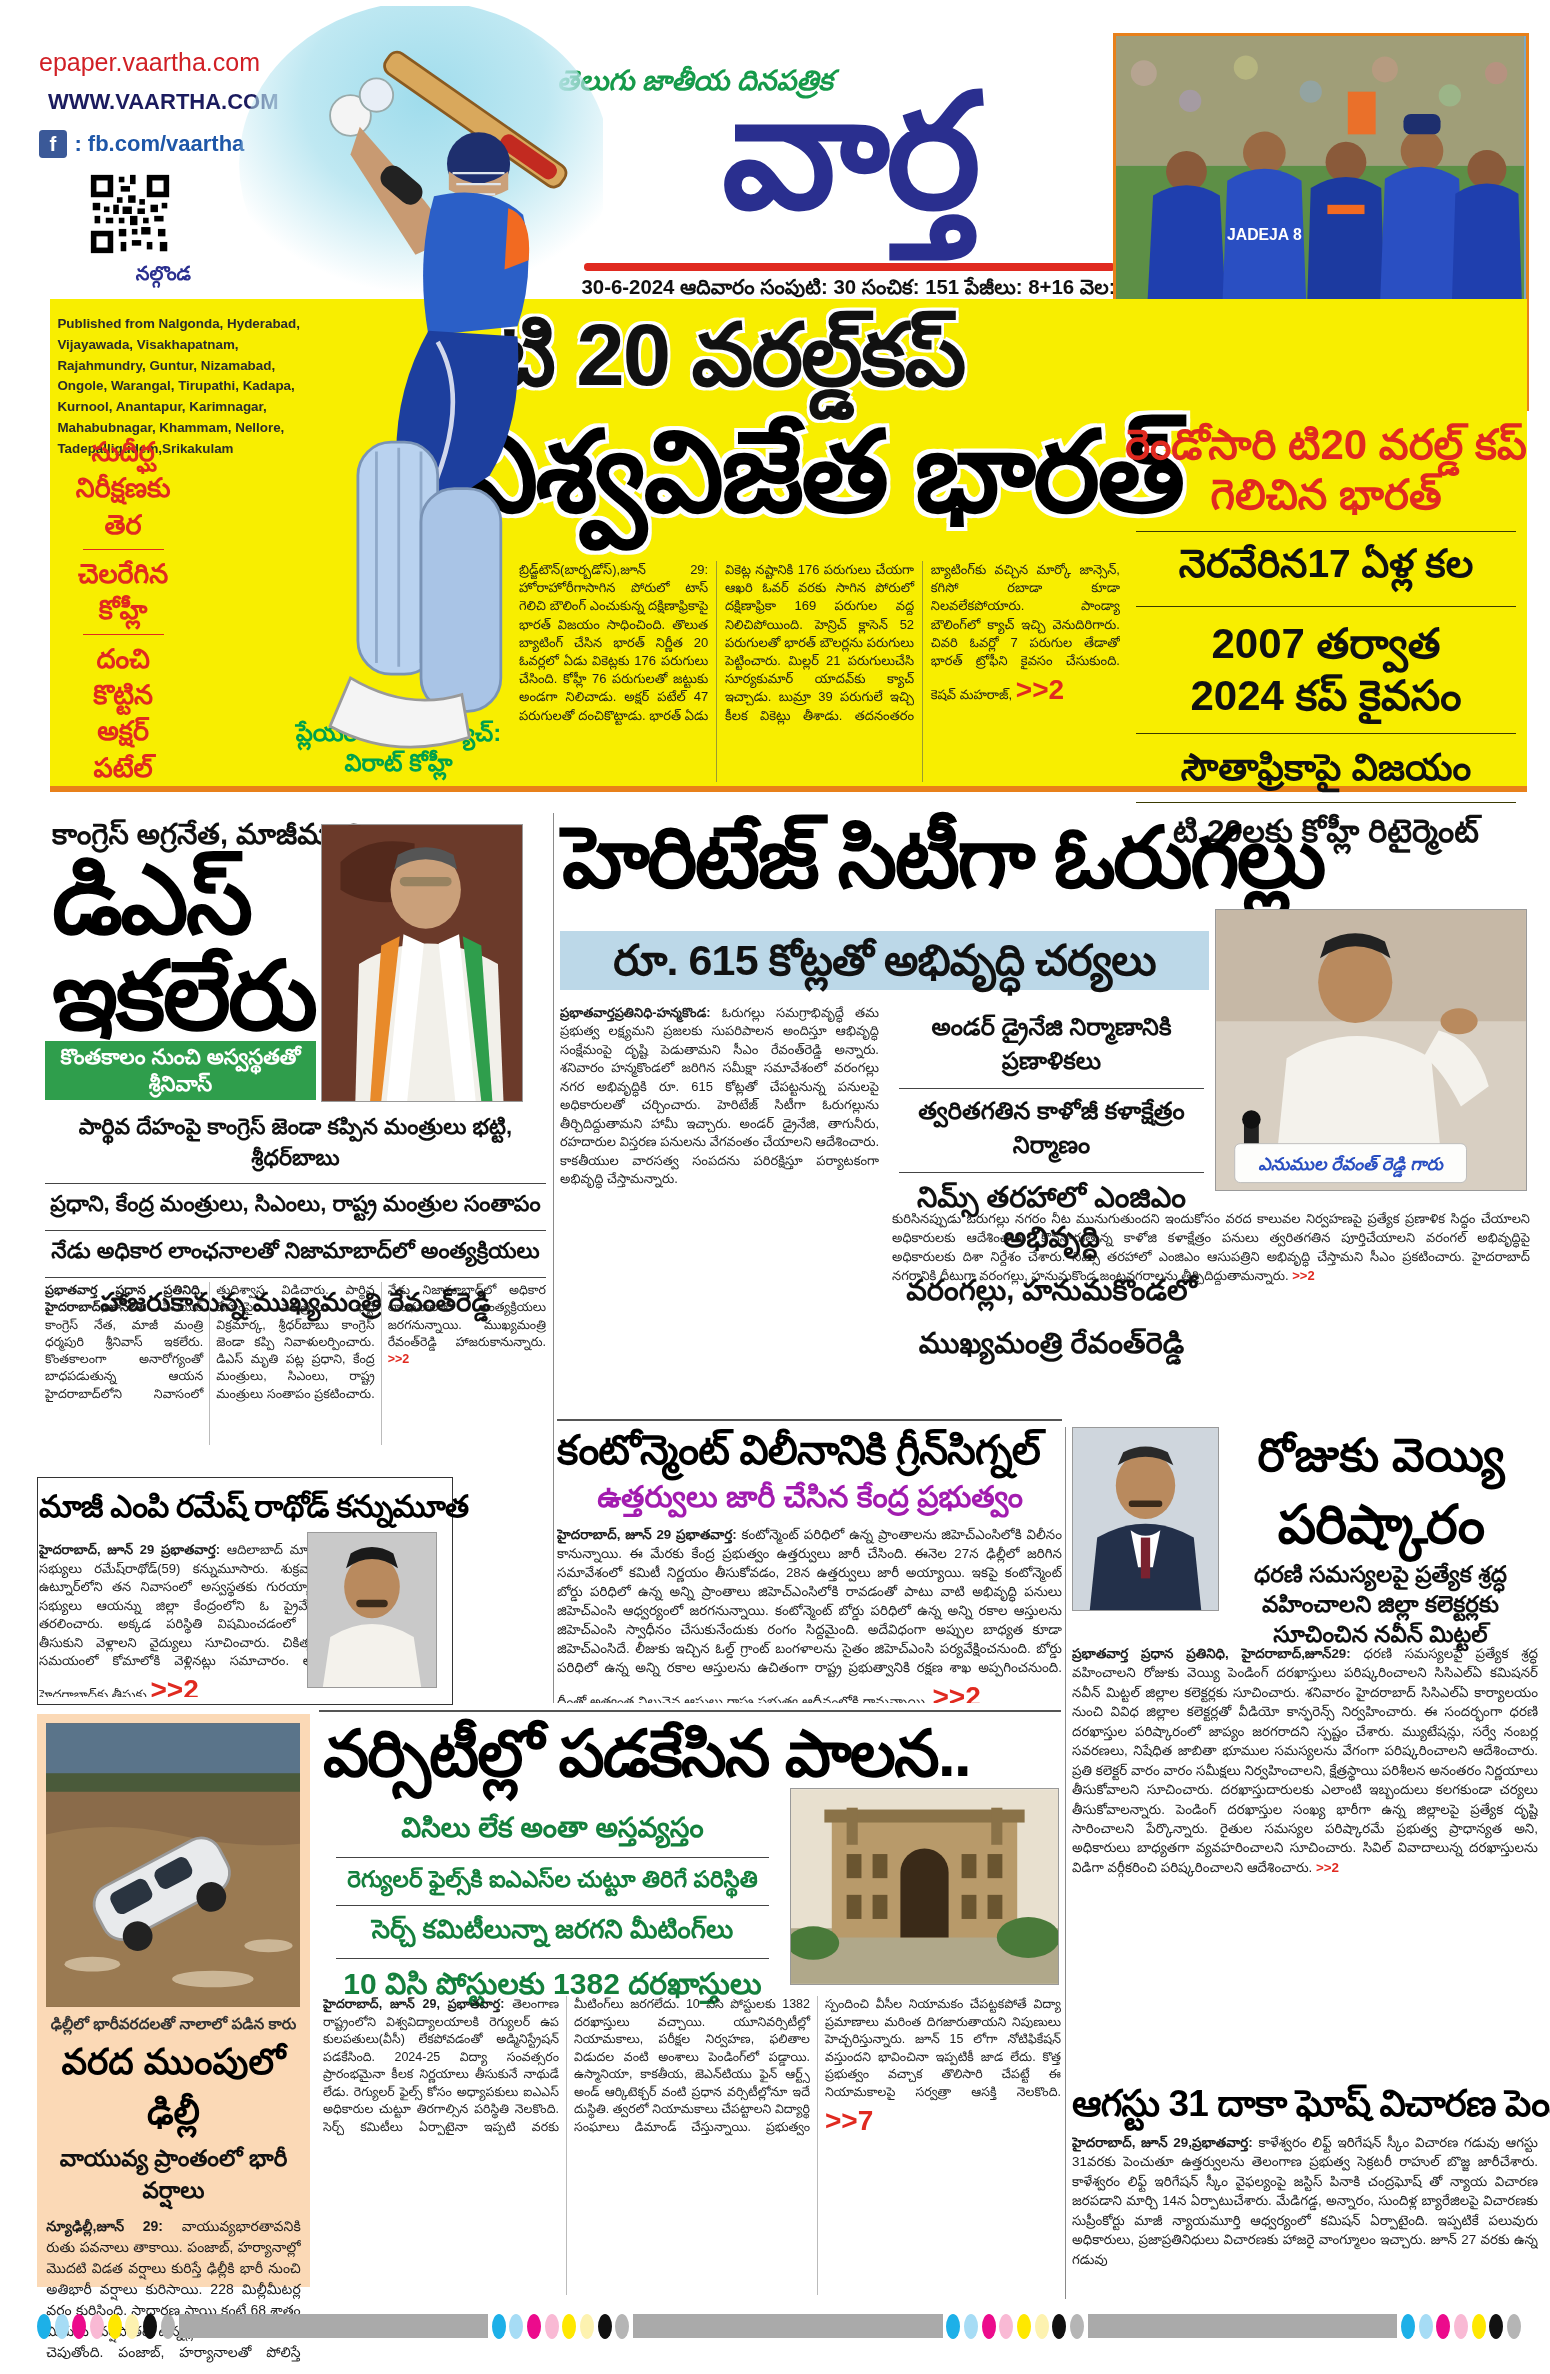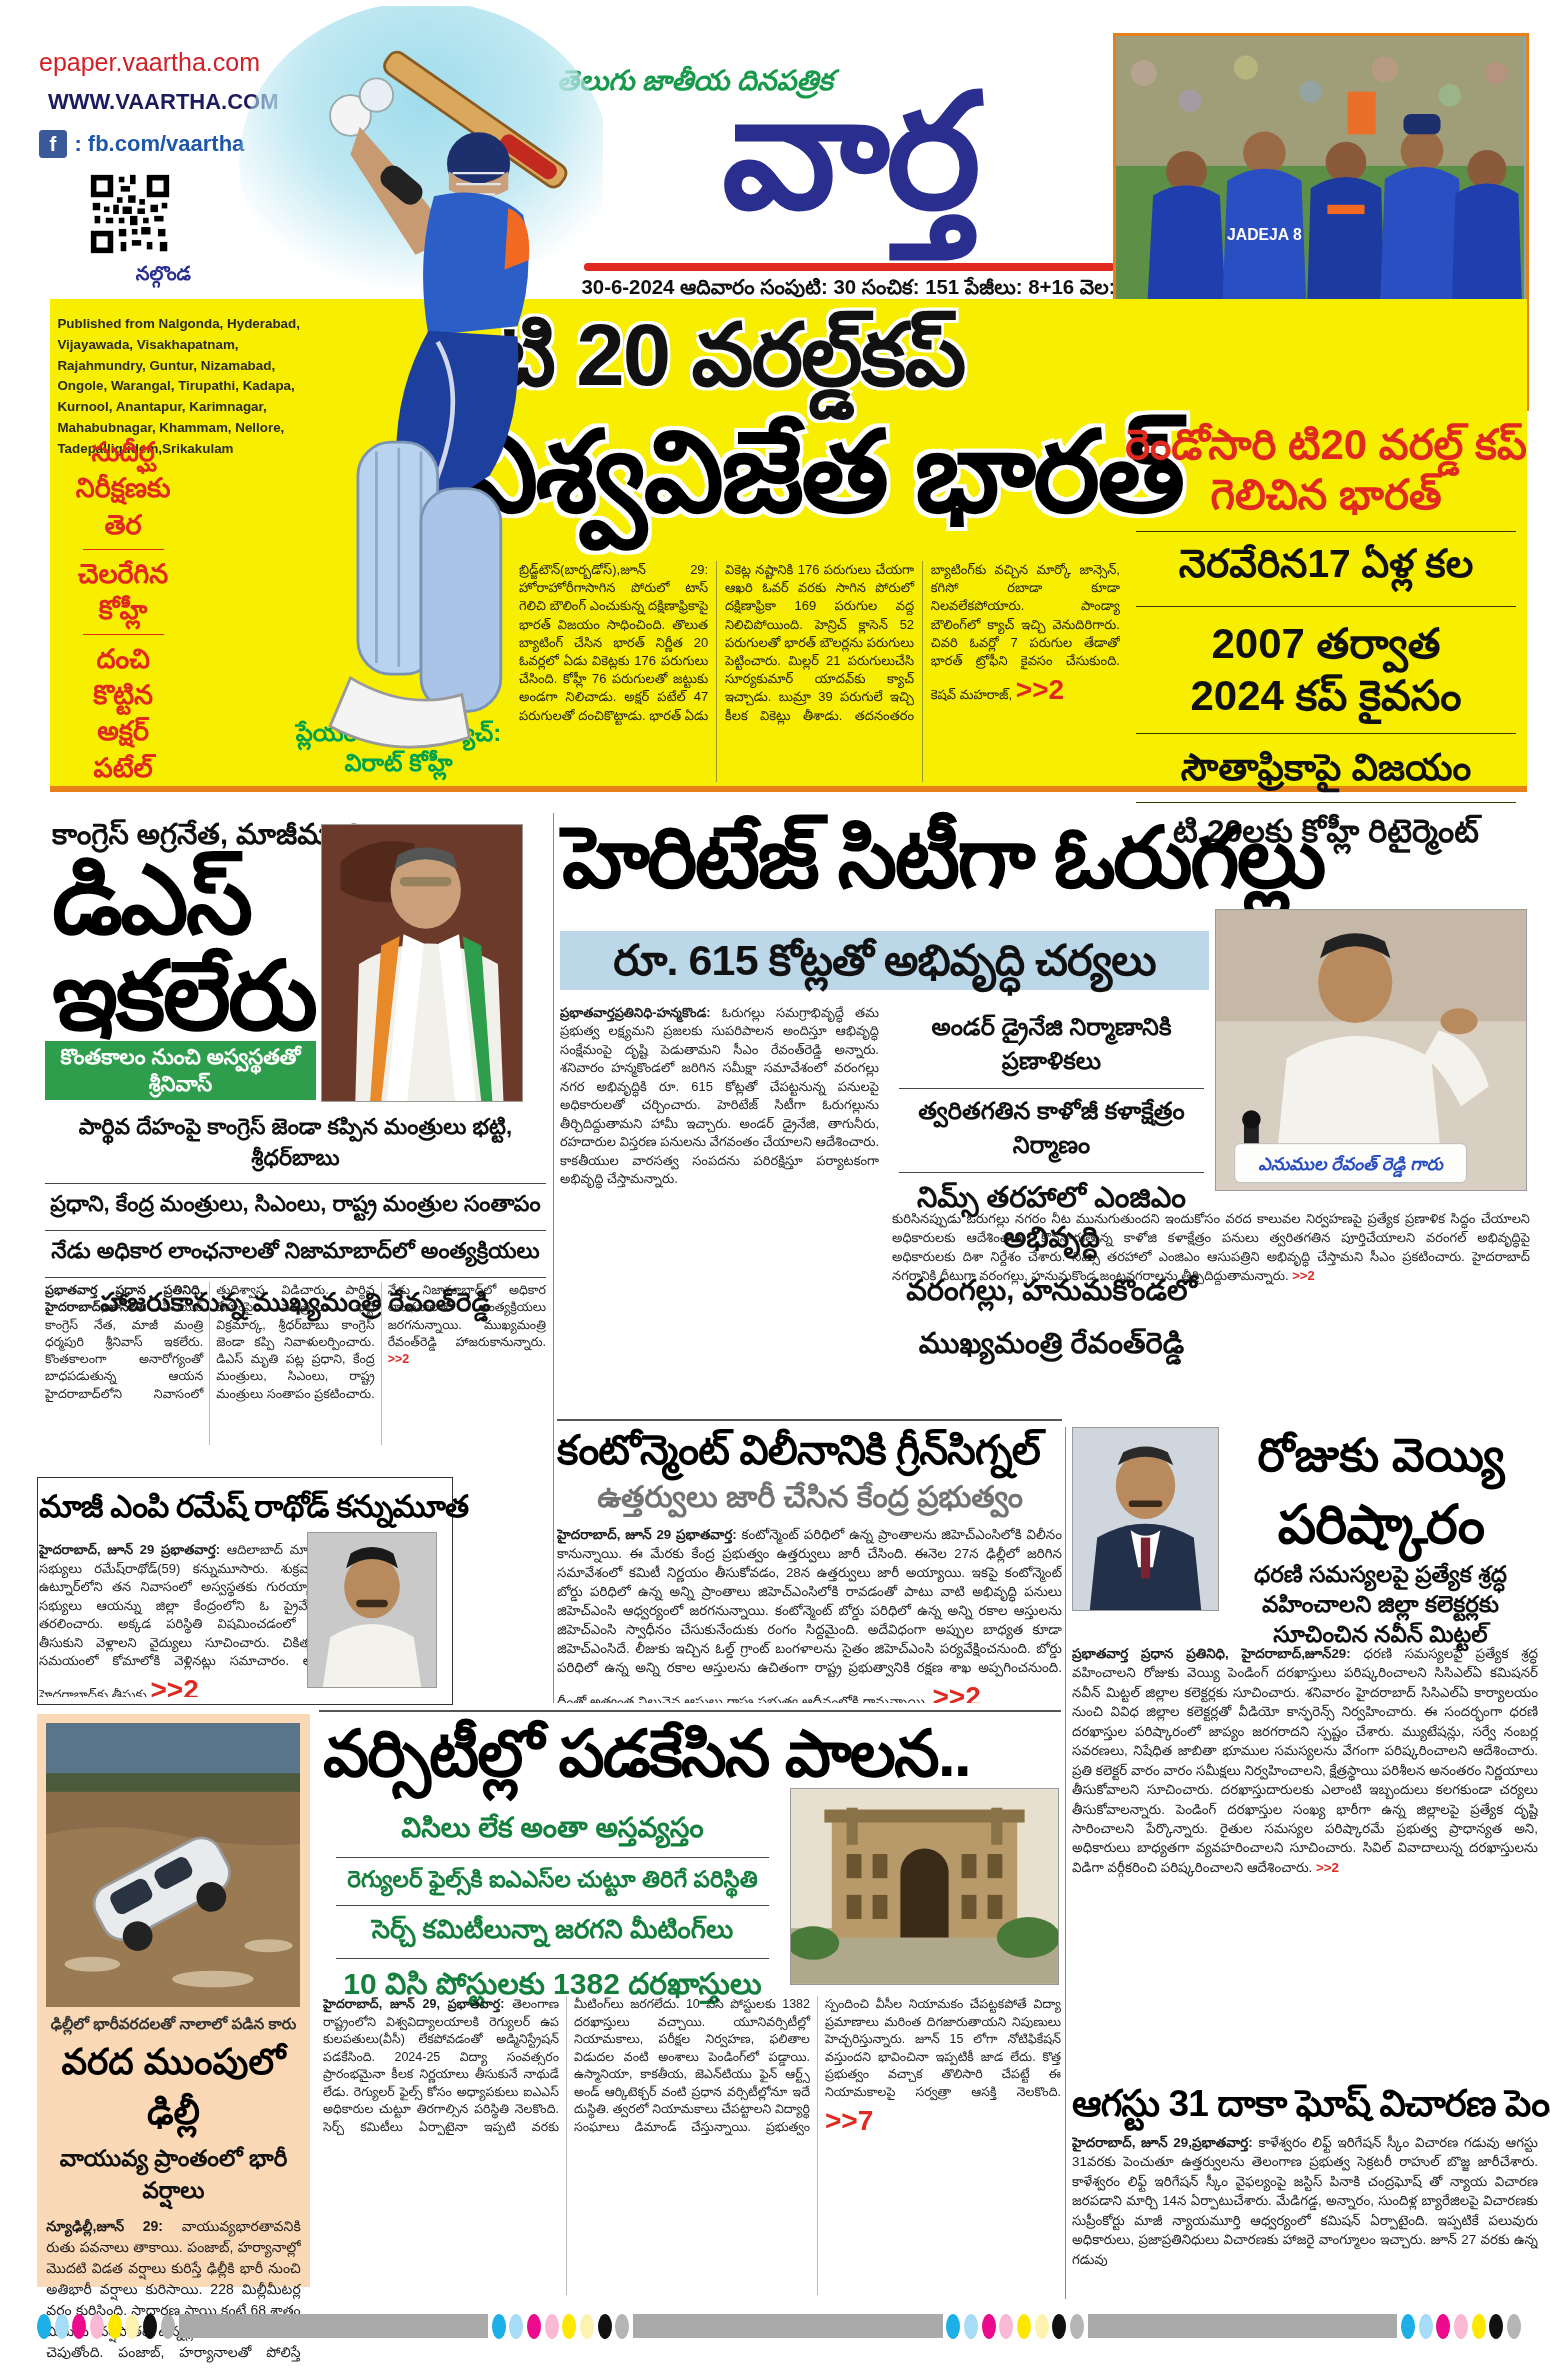--- a/index.html
+++ b/index.html
@@ -74,21 +74,21 @@
   .her-wide { left:892px; top:1210px; width:638px; height:206px; font-size:13px; line-height:1.45; color:#1c1c1c; text-align:justify; overflow:hidden; }
 
   
   .rathod { left:37px; top:1477px; width:416px; height:228px; border:1.9px solid #333; padding:11px 1px; }
   .rathod h3 { font-size:31px; font-weight:900; color:#000; letter-spacing:-0.9px; white-space:nowrap; }
   .rathod .body { margin-top:9.3px; width:341px; font-size:13px; line-height:1.42; color:#1c1c1c; text-align:justify; height:156px; overflow:hidden; }
   .rathod .photo { position:absolute; right:15px; top:54px; width:130px; height:156px; overflow:hidden; border:0.9px solid #999; background:#c9c9c9; }
 
   
   .cant-head { left:557px; top:1427px; width:506px; font-size:41px; font-weight:900; color:#000; letter-spacing:-0.9px; white-space:nowrap; }
-  .cant-sub { left:557px; top:1480px; width:506px; text-align:center; font-size:30px; font-weight:700; color:#737373; }
+  .cant-sub { left:557px; top:1480px; width:506px; text-align:center; font-size:30px; font-weight:700; color:#a21caf; }
   .cant-body { left:557px; top:1525px; width:505px; height:178px; font-size:13.4px; line-height:1.42; color:#1c1c1c; text-align:justify; overflow:hidden; }
 
   
   .navin-photo { left:1072px; top:1427px; width:147px; height:184px; overflow:hidden; border:0.9px solid #999; background:#cfd6dd; }
   .dh-head { left:1226px; top:1428px; width:310px; text-align:center; color:#000; font-weight:900; }
   .dh-head .l1 { font-size:46px; }
   .dh-head .l2 { font-size:54px; letter-spacing:-0.9px; }
   .dh-sub { left:1223px; top:1560px; width:315px; text-align:center; font-size:23px; font-weight:700; color:#111; line-height:1.3; }
   .dh-body { left:1072px; top:1644px; width:466px; height:434px; font-size:13.4px; line-height:1.45; color:#1c1c1c; text-align:justify; overflow:hidden; }
 

